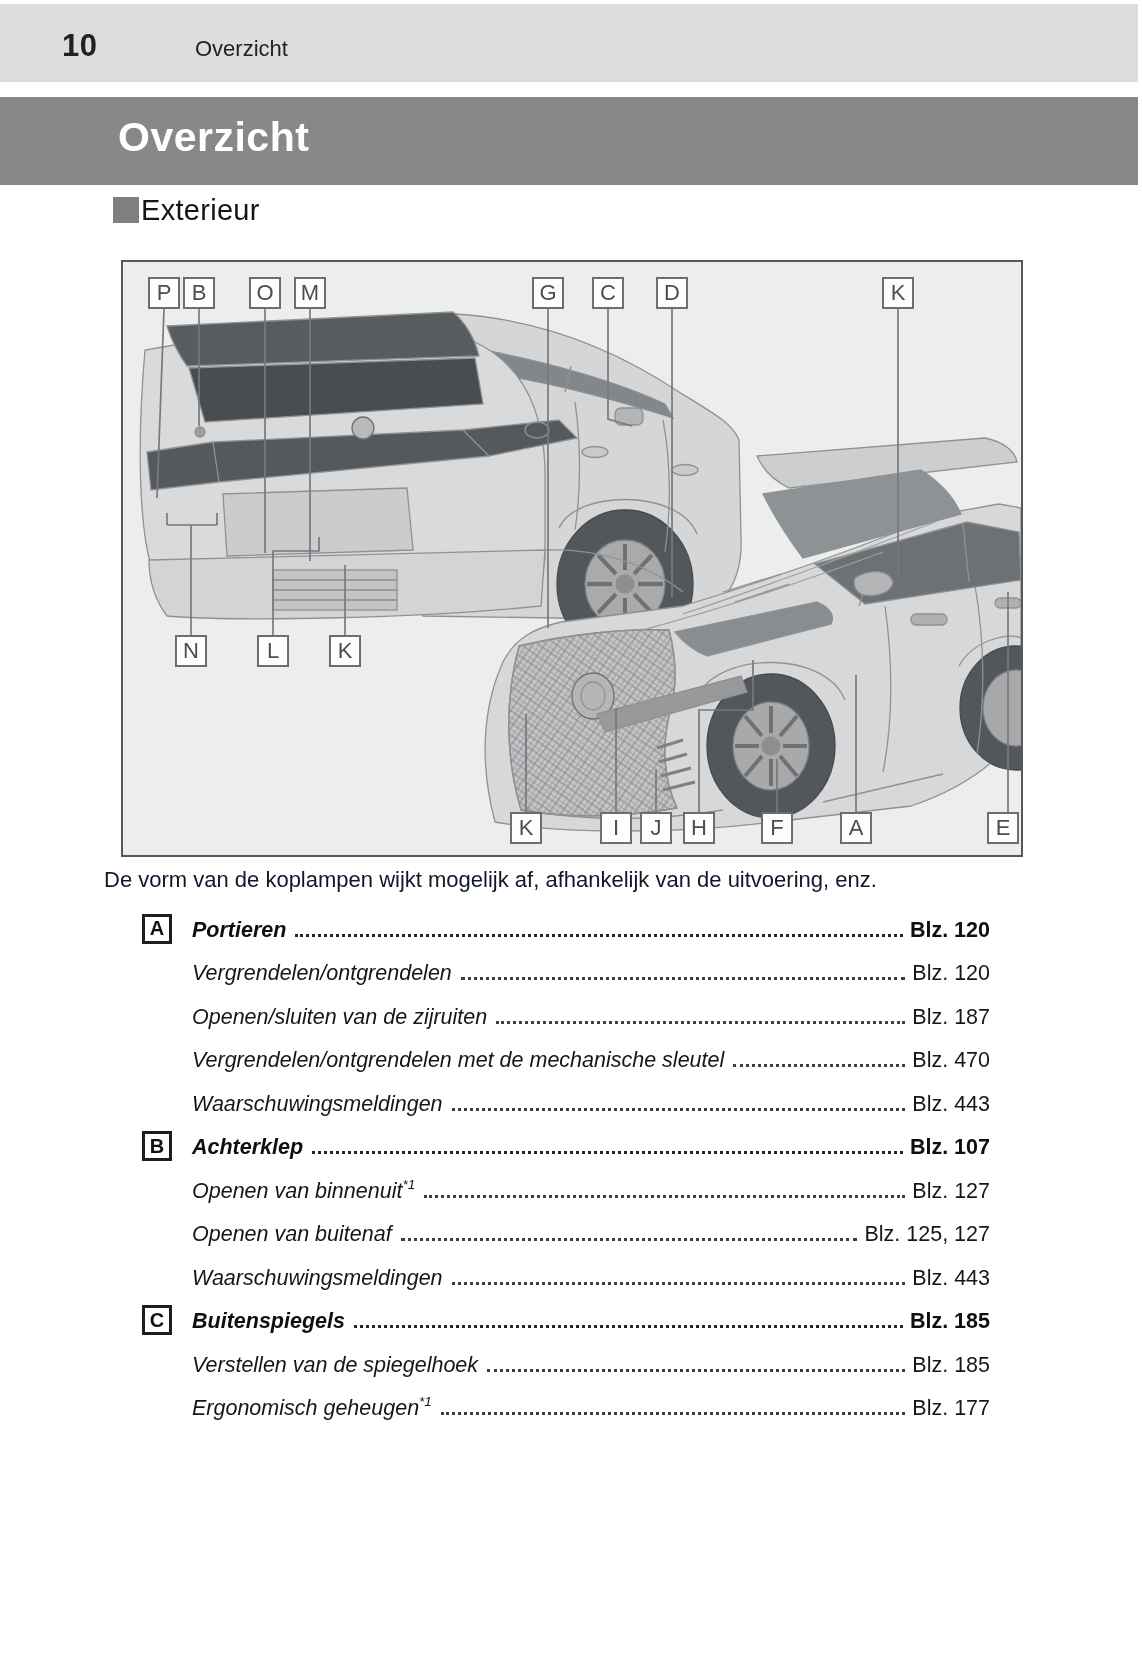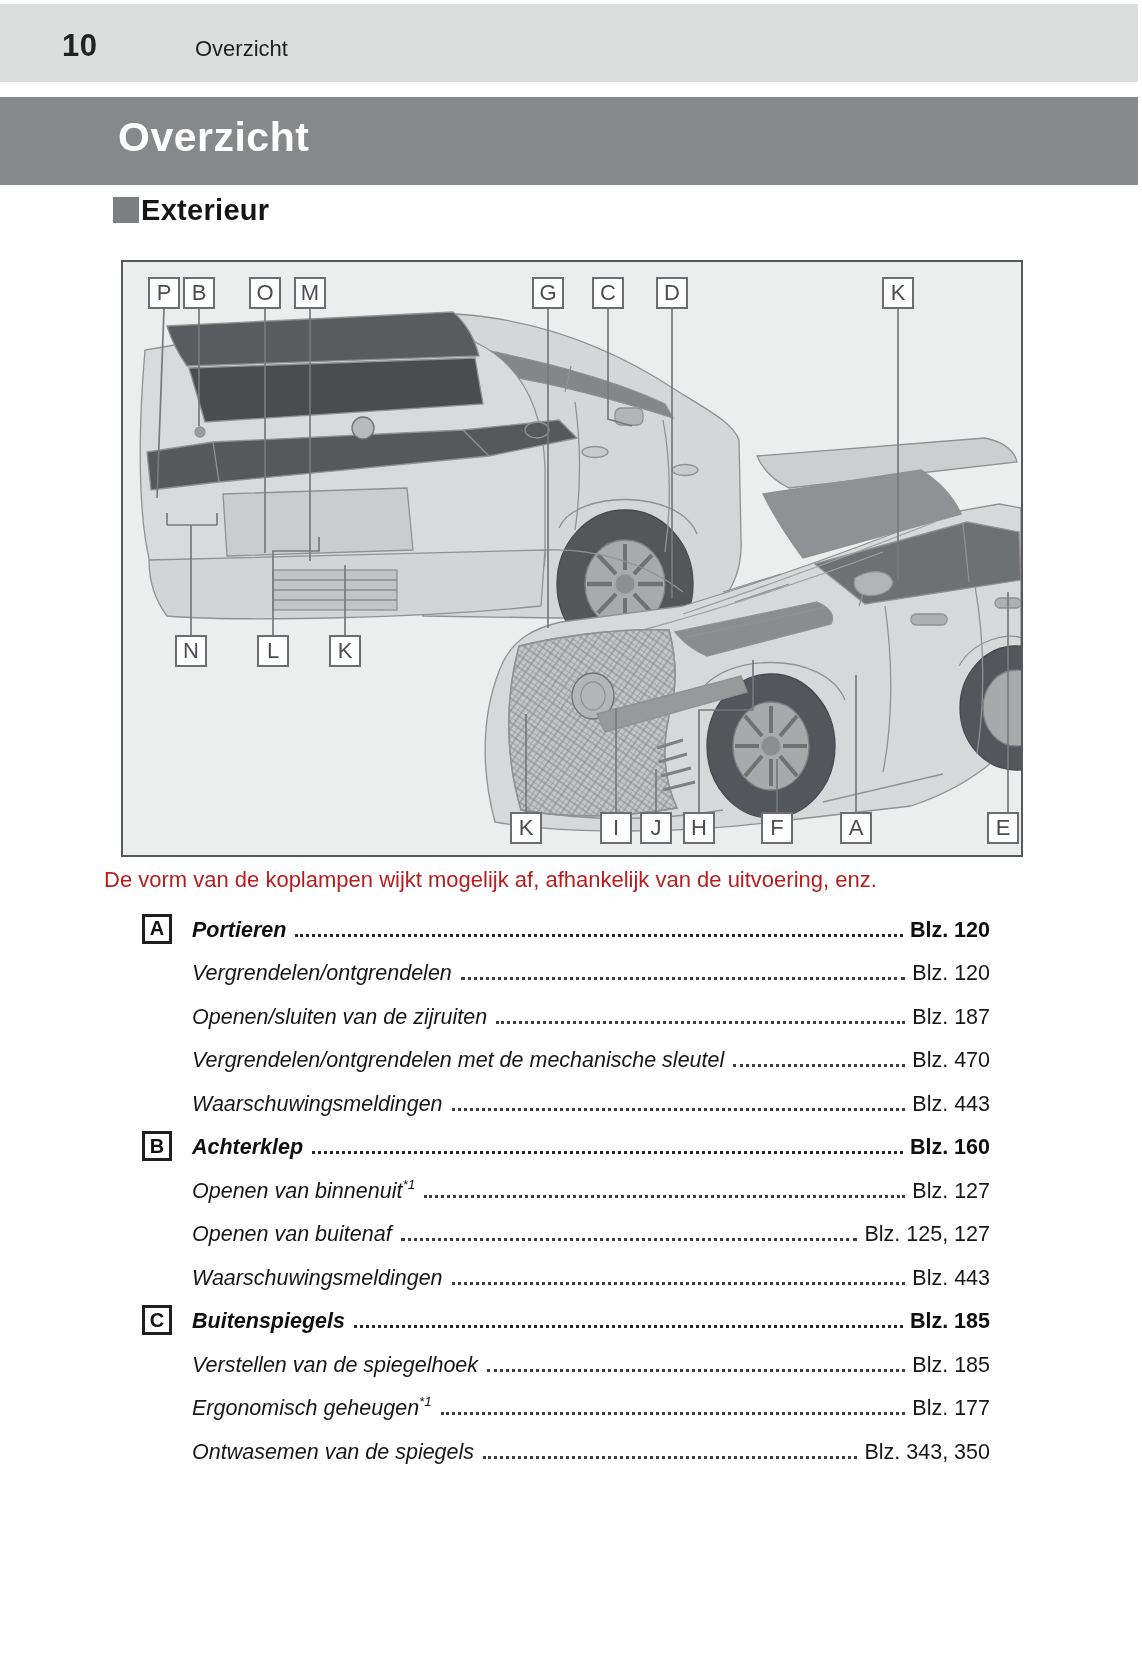--- a/index.html
+++ b/index.html
@@ -10,30 +10,30 @@
   
   .topbar{position:absolute;left:0;top:4px;width:1142px;height:78px;background:var(--c-headerbar,#dcdddd);}
   .pagenum{position:absolute;left:62px;top:24px;font-size:31px;font-weight:bold;color:#222;letter-spacing:.5px;}
   .runhead{position:absolute;left:195px;top:32px;font-size:22px;color:#1f1f1f;}
   
   .banner{position:absolute;left:0;top:97px;width:1142px;height:88px;background:var(--c-banner,#87888a);}
   .banner-title{position:absolute;left:118px;top:17px;font-size:41px;font-weight:bold;color:#fff;letter-spacing:.5px;}
   
   .sechead{position:absolute;left:113px;top:193px;height:34px;display:flex;align-items:center;}
   .secsq{width:26px;height:26px;background:#7d7f81;margin-right:2px;}
-  .sectitle{font-size:29px;font-weight:bold;color:#151515;letter-spacing:.3px;}
+  .sectitle{font-size:29px;font-weight:normal;color:#151515;letter-spacing:.3px;}
   
   .diagram{position:absolute;left:121px;top:260px;width:898px;height:593px;
     background:var(--c-diagrambg,#eceded);border:2px solid #57585a;}
   .diagram svg{position:absolute;left:0;top:0;}
   .dlabel{position:absolute;width:32px;height:32px;background:#fdfdfd;border:2px solid #6b6d70;
     box-sizing:border-box;font-size:22px;color:#4b4d50;display:flex;align-items:center;justify-content:center;
     line-height:1;}
   
-  .caption{position:absolute;left:104px;top:867px;font-size:22px;color:#b91c1c;}
+  .caption{position:absolute;left:104px;top:867px;font-size:22px;color:#0f172a;}
   
   #toc{position:absolute;left:142px;top:903px;width:848px;}
   .trow{display:flex;align-items:flex-end;height:43.5px;box-sizing:border-box;padding-bottom:4px;}
   .badge-slot{width:50px;flex:0 0 50px;display:flex;align-items:flex-end;}
   .badge{width:30px;height:30px;border:3px solid #1e1e1e;box-sizing:border-box;background:#fff;
     font-weight:bold;font-size:20px;color:#111;display:flex;align-items:center;justify-content:center;margin-bottom:-1px;}
   .tlabel{font-size:21.5px;white-space:nowrap;color:#161616;font-style:italic;}
   .trow.bold .tlabel,.trow.bold .tpage{font-weight:bold;color:#0f0f0f;}
   .tsup{font-size:13.5px;vertical-align:9px;letter-spacing:0;}
   .leader{flex:1 1 auto;border-bottom:3px dotted #3d3d3d;margin:0 7px 6px 9px;min-width:20px;}
@@ -251,21 +251,21 @@
         <div class="tlabel">Waarschuwingsmeldingen</div>
         <div class="leader"></div>
         <div class="tpage">Blz. 443</div>
       </div>
       <div class="trow bold">
         <div class="badge-slot">
           <div class="badge">B</div>
         </div>
         <div class="tlabel">Achterklep</div>
         <div class="leader"></div>
-        <div class="tpage">Blz. 160</div>
+        <div class="tpage">Blz. 107</div>
       </div>
       <div class="trow">
         <div class="badge-slot"></div>
         <div class="tlabel">Openen van binnenuit<span class="tsup">*1</span></div>
         <div class="leader"></div>
         <div class="tpage">Blz. 127</div>
       </div>
       <div class="trow">
         <div class="badge-slot"></div>
         <div class="tlabel">Openen van buitenaf</div>
@@ -291,21 +291,15 @@
         <div class="tlabel">Verstellen van de spiegelhoek</div>
         <div class="leader"></div>
         <div class="tpage">Blz. 185</div>
       </div>
       <div class="trow">
         <div class="badge-slot"></div>
         <div class="tlabel">Ergonomisch geheugen<span class="tsup">*1</span></div>
         <div class="leader"></div>
         <div class="tpage">Blz. 177</div>
       </div>
-      <div class="trow">
-        <div class="badge-slot"></div>
-        <div class="tlabel">Ontwasemen van de spiegels</div>
-        <div class="leader"></div>
-        <div class="tpage">Blz. 343, 350</div>
-      </div>
     </div>
 
 </div>
 
 </body></html>

